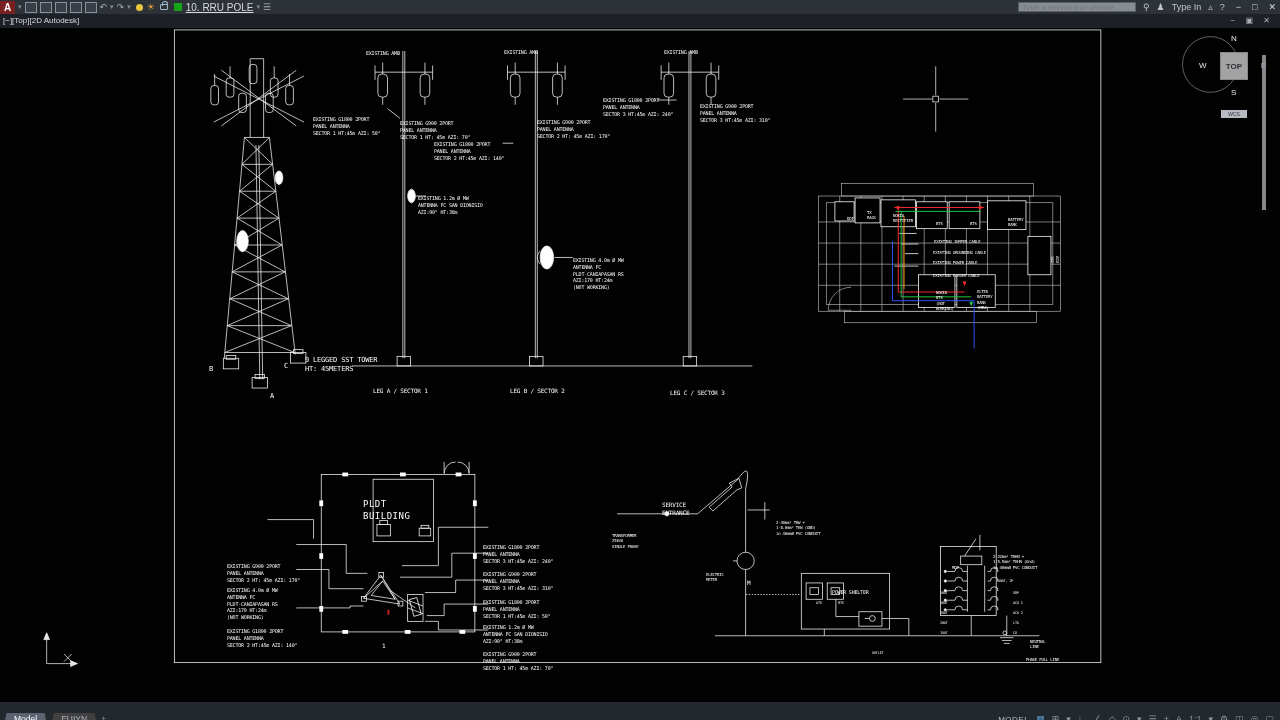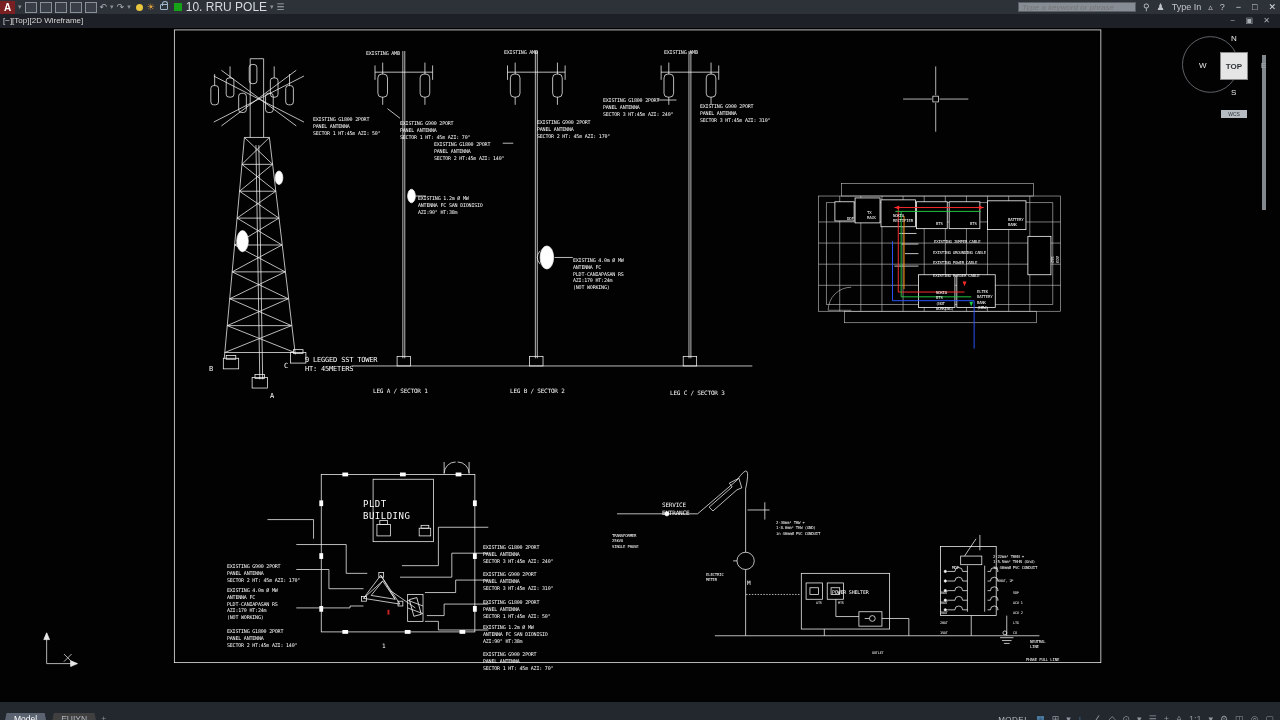--- a/index.html
+++ b/index.html
@@ -13,21 +13,21 @@
     font-size:10px; display:flex; align-items:center; justify-content:center; }
   .qa-icon { width:12px; height:11px; margin-left:3px; border:1px solid #8a9099;
     background:#3a3f47; display:inline-block; }
   .qa-glyph { color:#aab0b8; font-size:9px; margin-left:3px; }
   .dot-yellow { width:7px; height:7px; border-radius:50%; background:#e8c63d; margin-left:5px; }
   .sun { color:#e8a33d; font-size:9px; margin-left:4px; }
   .lock { width:8px; height:6px; border:1px solid #9fb6cc; border-radius:1px; margin-left:5px; position:relative; }
   .lock:before { content:""; position:absolute; top:-4px; left:1px; width:4px; height:4px;
     border:1px solid #9fb6cc; border-bottom:none; border-radius:3px 3px 0 0; }
   .swatch { width:8px; height:8px; background:#17a317; margin-left:6px; }
-  .layer-name { margin-left:4px; color:#d6dade; font-size:12px; }
+  .layer-name { margin-left:4px; color:#d6dade; font-size:10px;text-decoration:underline; }
   .caret { color:#8a9099; font-size:7px; margin-left:3px; }
   .title-text { position:absolute; left:0; right:0; text-align:center; font-size:9px; color:#d0d4da; pointer-events:none; }
   .tb-right { position:absolute; right:4px; top:0; height:14px; display:flex; align-items:center; gap:7px; }
   #search-box { width:118px; height:10px; background:#878d95; border:1px solid #5a5f66;
     font-style:italic; font-size:8px; color:#2e3338; padding:0 3px; font-family:"Liberation Sans",sans-serif; }
   .tb-ic { color:#c0c5cb; font-size:9px; }
   .win-btn { color:#d8dce2; font-size:9px; margin-left:4px; }
 
   
   #strip2 { position:absolute; top:14px; left:0; width:1280px; height:14px; background:#1d2026; }
@@ -42,21 +42,21 @@
   .lbl-6 { font-size:6px; }
   .lbl-7 { font-size:7px; }
   .lbl-9 { font-size:9px; letter-spacing:0.5px; }
   .lbl-4 { font-size:4px; }
   .lbl-3 { font-size:3.5px; }
   .rot90 { transform:rotate(90deg); transform-origin:left top; }
   .center { text-align:left; }
 
   
   #viewcube-face { position:absolute; left:1220px; top:24px; width:28px; height:28px;
-    background:#e5e5e5; color:#2e3338; font-size:8px; font-weight:bold;
+    background:#a3a3a3; color:#2e3338; font-size:8px; font-weight:bold;
     display:flex; align-items:center; justify-content:center; border:1px solid #888; }
   .vc-letter { position:absolute; color:#e8eaec; font-size:8px; }
   #wcs-chip { position:absolute; left:1221px; top:82px; width:26px; height:8px; background:#b7bcc3;
     color:#2e3338; font-size:5px; text-align:center; line-height:8px; }
 
   
   #v-scroll { position:absolute; left:1262px; top:27px; width:4px; height:155px; background:#9aa0a6; opacity:.85; }
 
   
   #statusbar { position:absolute; top:702px; left:0; width:1280px; height:34px;
@@ -101,21 +101,21 @@
     <span class="tb-ic">Type In</span>
     <span class="tb-ic">▵</span>
     <span class="tb-ic">?</span>
     <span class="win-btn">−</span>
     <span class="win-btn">□</span>
     <span class="win-btn">✕</span>
   </div>
 </div>
 
 <div id="strip2">
-  <span id="vp-label">[−][Top][2D Wireframe]</span>
+  <span id="vp-label">[−][Top][2D Autodesk]</span>
   <span class="doc-btns">− ▣ ✕</span>
 </div>
 
 <div id="canvas">
 
 <svg id="cad" width="1280" height="674" viewBox="0 28 1280 702" fill="none" stroke="#f2f2f2" stroke-width="0.8">
 
   <rect x="155" y="30" width="965" height="659"></rect>
 
   <g>

